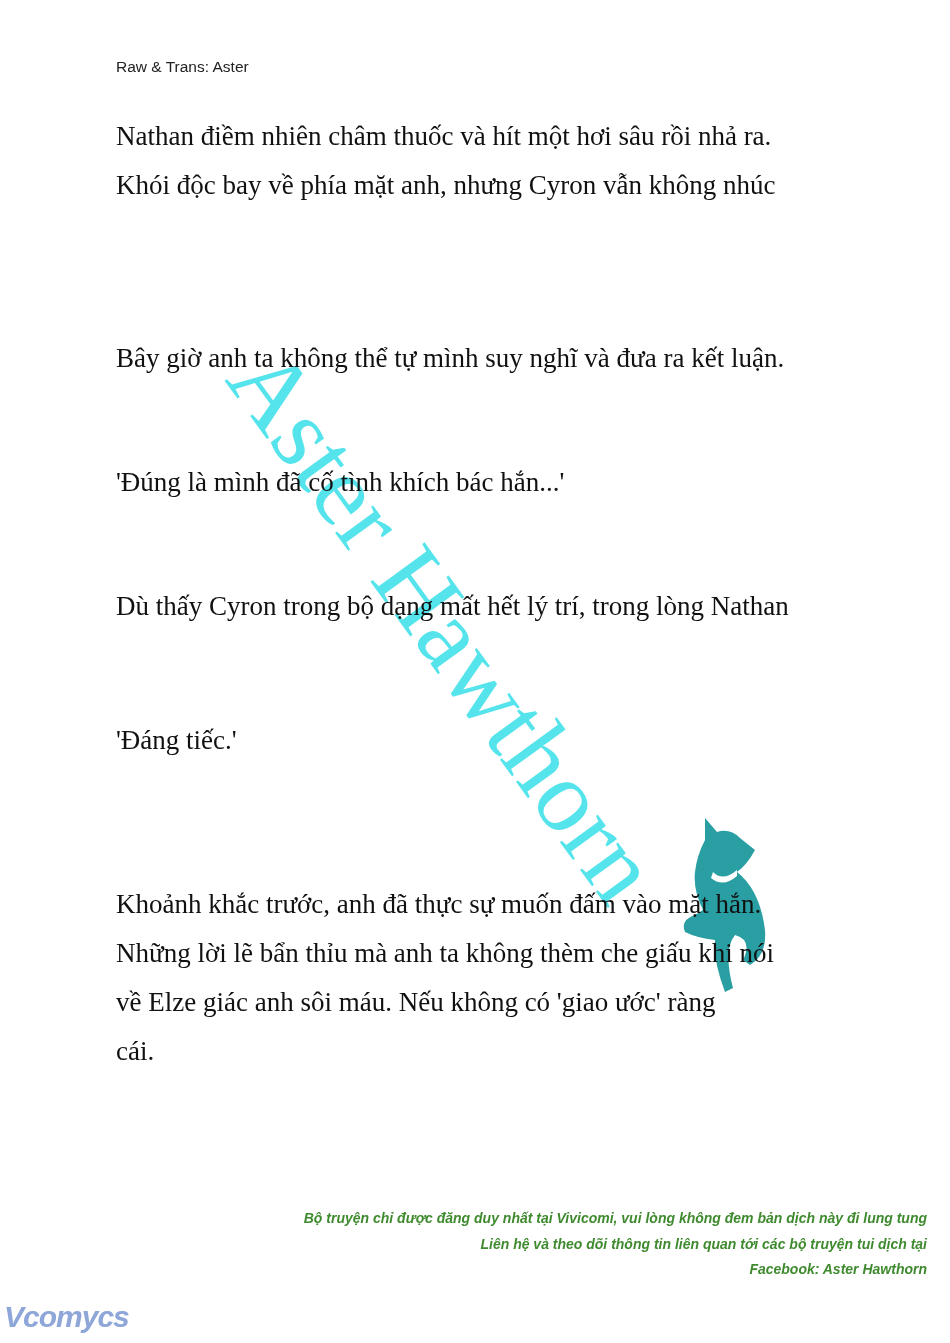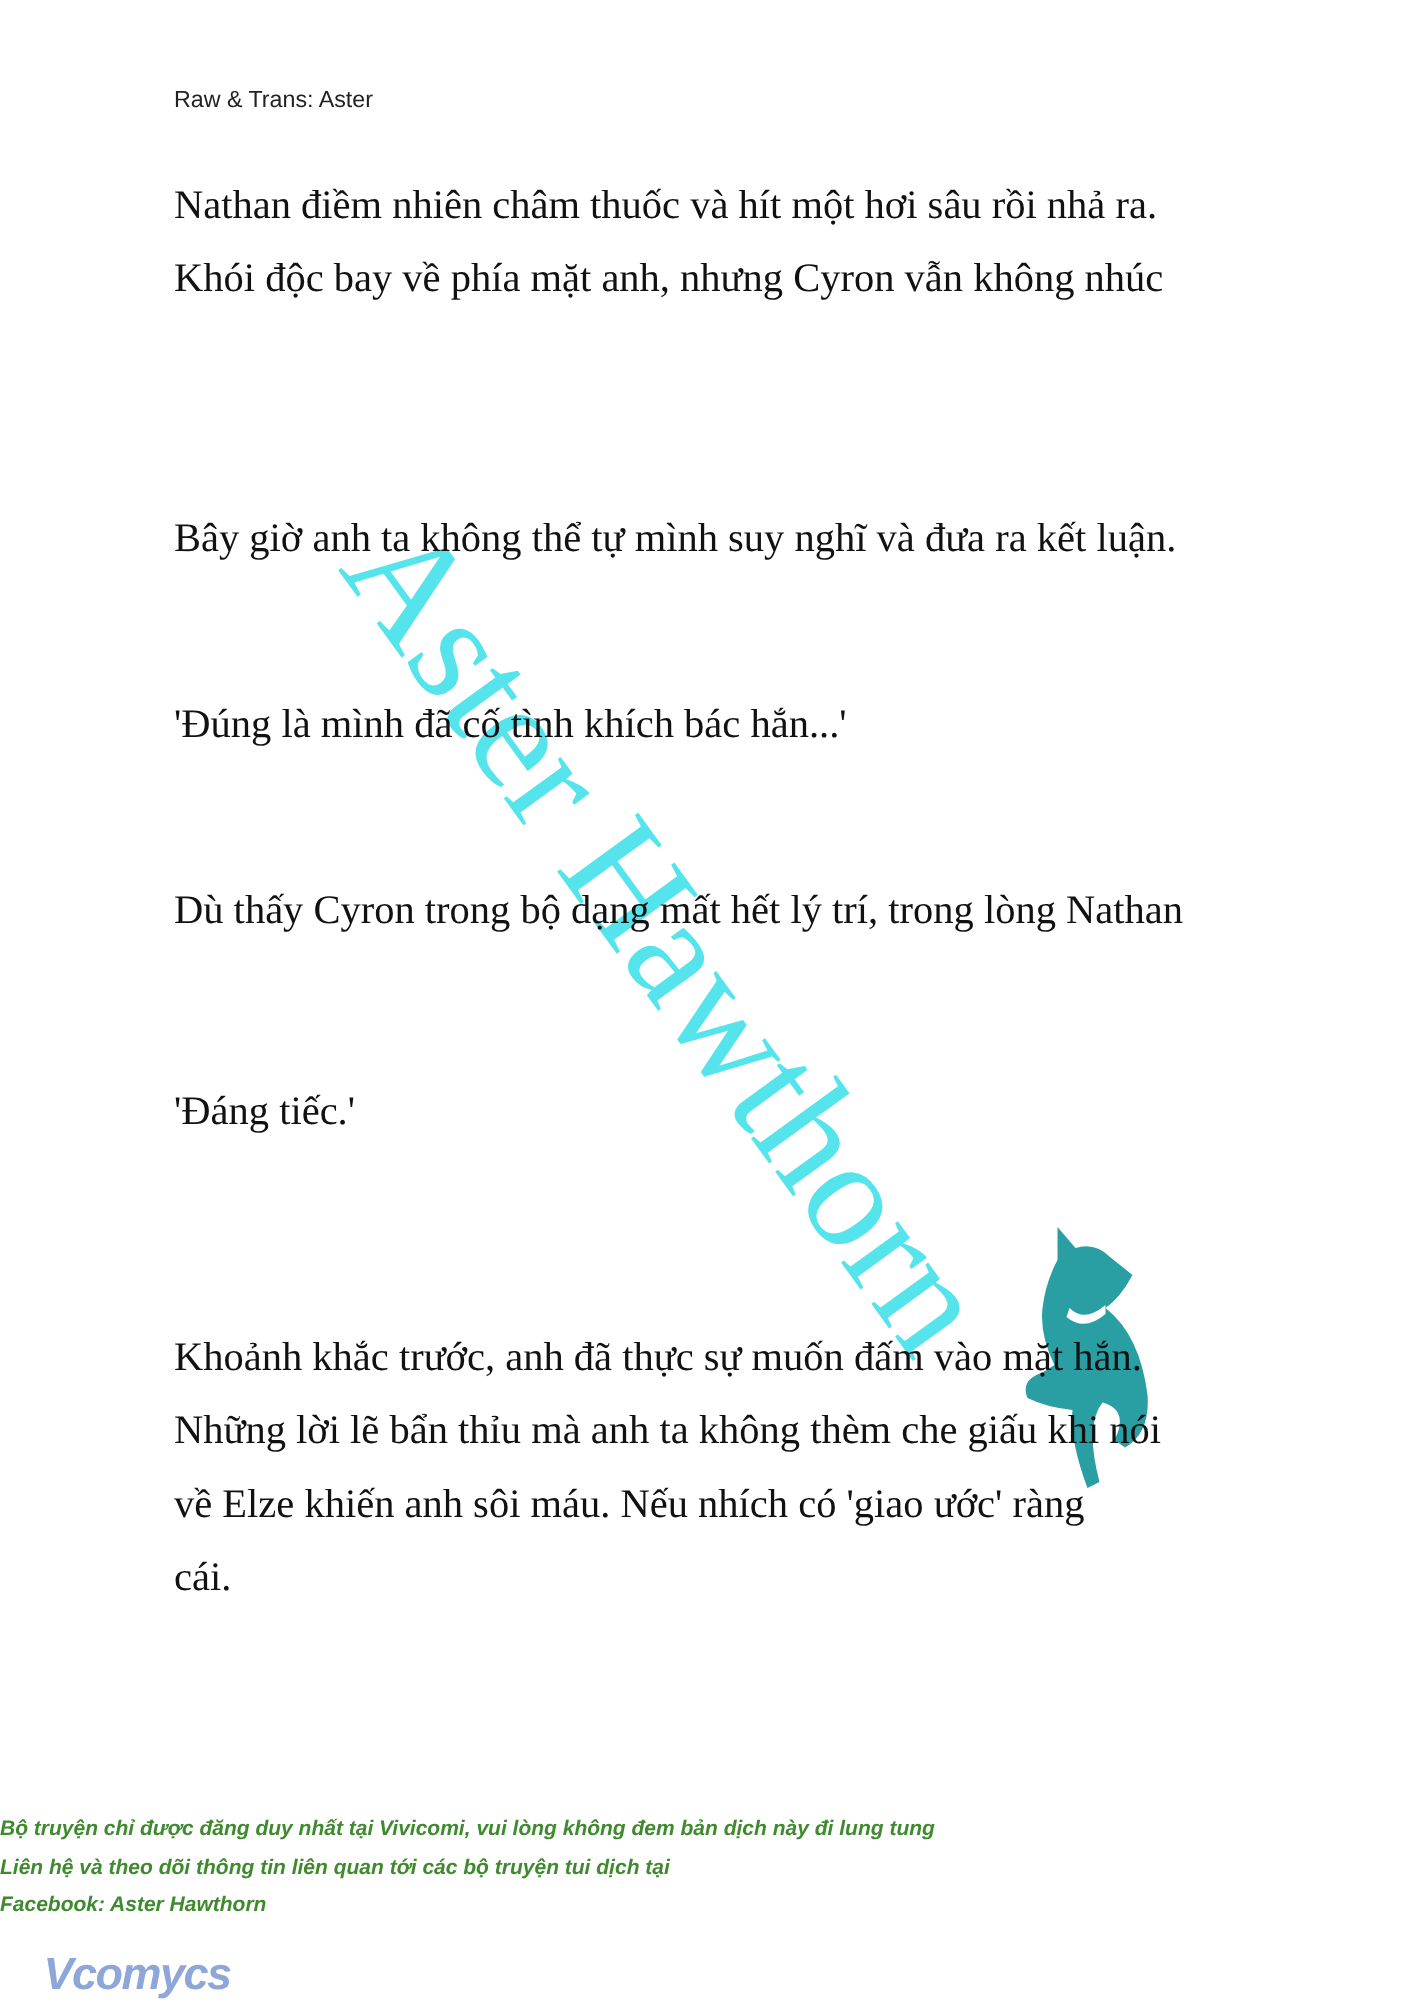--- a/index.html
+++ b/index.html
@@ -17,26 +17,26 @@
       color: #111; white-space: nowrap;
     }
     .watermark {
       position: absolute; left: 120px; top: 560px;
       font-family: "Liberation Serif", serif; font-size: 102px; color: #38e0e8;
       opacity: 0.85; transform: rotate(54deg); transform-origin: center;
       width: 640px; text-align: center; white-space: nowrap; pointer-events: none;
     }
     .cat { position: absolute; left: 675px; top: 810px; width: 110px; height: 185px; }
     .footer {
-      position: absolute; left: 0; width: 927px; text-align: left;
+      position: absolute; left: 0; width: 927px; text-align: right;
       font-family: "Liberation Sans", sans-serif; font-style: italic; font-weight: bold;
       font-size: 14px; color: #3f8a2e;
     }
     .logo {
-      position: absolute; left: 29px; top: 1300px;
+      position: absolute; left: 4px; top: 1300px;
       font-family: "Liberation Sans", sans-serif; font-style: italic; font-weight: bold;
       font-size: 30px; color: #8ea6d8; letter-spacing: -1px;
     }
   </style>
 </head>
 <body>
 
 <div class="credit">Raw &amp; Trans: Aster</div>
 
 <div class="watermark">Aster Hawthorn</div>
@@ -59,21 +59,21 @@
 </div>
 
 <svg class="cat" viewBox="0 0 110 185">
   <path fill="#2a9fa3" d="M30 30 L30 8 L42 22 Q55 18 65 28 L80 40 Q72 55 62 62 Q85 80 90 120 Q92 145 75 155 L68 150 Q78 130 60 125 Q48 140 58 178 L50 182 Q38 150 40 130 Q22 128 10 122 Q5 110 20 105 L28 100 Q18 80 20 62 Q22 45 30 30 Z"></path>
   <path fill="#ffffff" d="M38 62 Q48 72 62 60 L62 66 Q48 78 36 68 Z"></path>
 </svg>
 
 <div class="para" style="top:880px">
   <div>Khoảnh khắc trước, anh đã thực sự muốn đấm vào mặt hắn.</div>
   <div>Những lời lẽ bẩn thỉu mà anh ta không thèm che giấu khi nói</div>
-  <div>về Elze khiến anh sôi máu. Nếu nhích có 'giao ước' ràng</div>
+  <div>về Elze giác anh sôi máu. Nếu không có 'giao ước' ràng</div>
   <div>cái.</div>
 </div>
 
 <div class="footer" style="top:1210px">Bộ truyện chỉ được đăng duy nhất tại Vivicomi, vui lòng không đem bản dịch này đi lung tung</div>
 <div class="footer" style="top:1236px">Liên hệ và theo dõi thông tin liên quan tới các bộ truyện tui dịch tại</div>
 <div class="footer" style="top:1261px">Facebook: Aster Hawthorn</div>
 
 <div class="logo">Vcomycs</div>
 
 </body></html>

